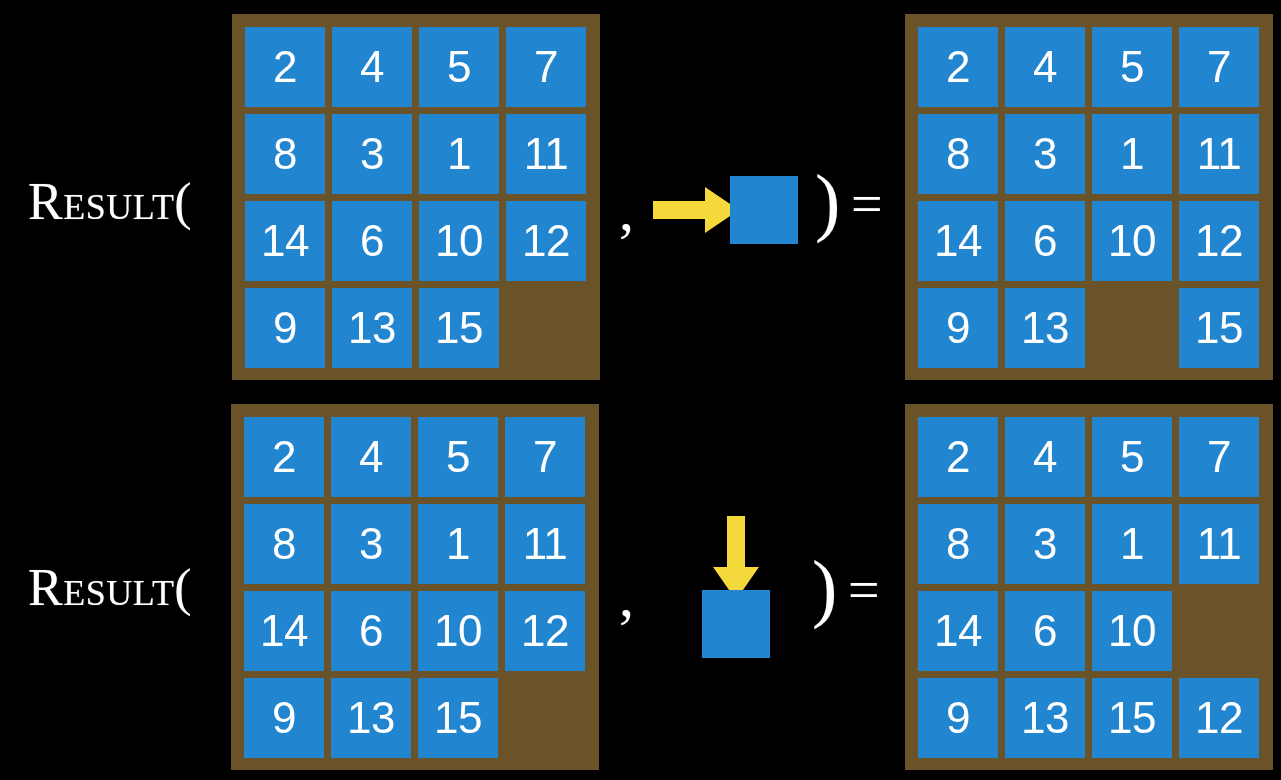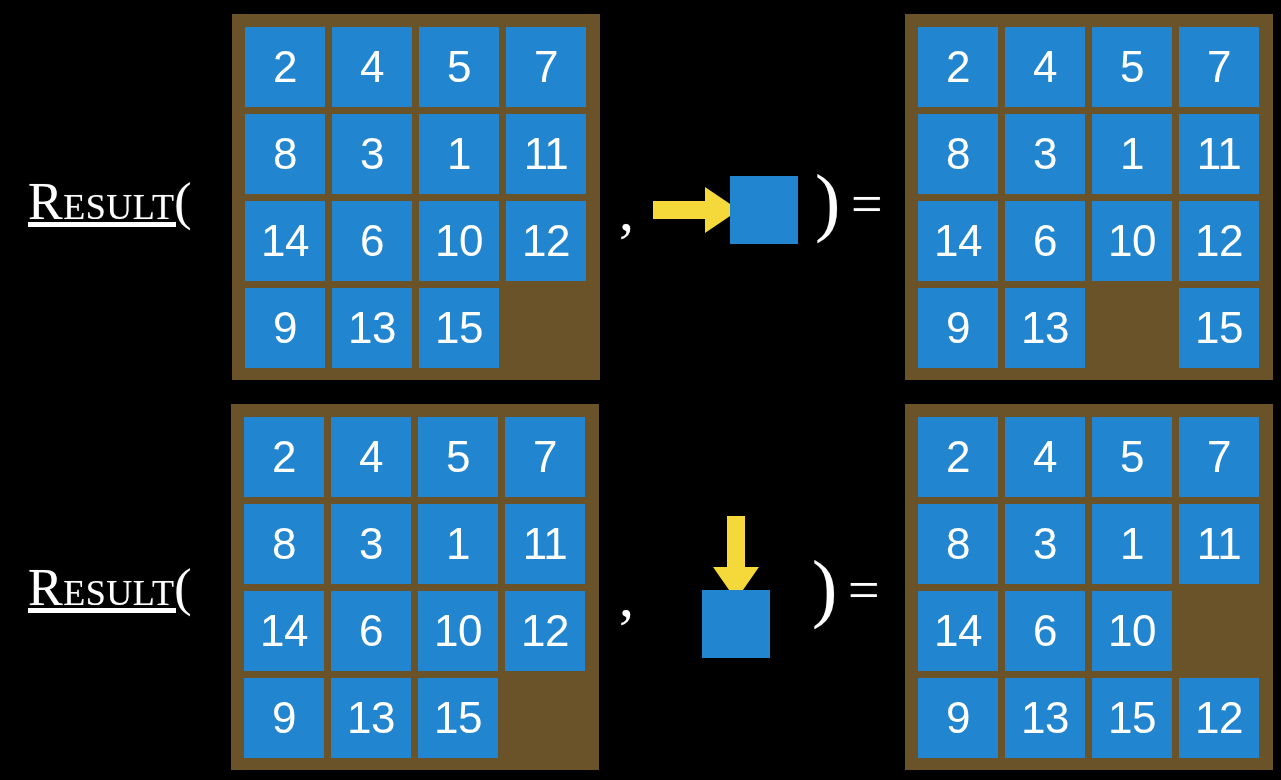--- a/index.html
+++ b/index.html
@@ -21,21 +21,20 @@
   .result-label {
     position: absolute;
     color: #ffffff;
     font-family: "Liberation Serif", serif;
     font-variant: small-caps;
     font-size: 52px;
     line-height: 1;
     letter-spacing: 0.5px;
     white-space: nowrap;
     text-shadow: 0 0 1px rgba(255,255,255,0.45);
-    text-decoration: underline;
   }
 
   
   .punct {
     position: absolute;
     color: #ffffff;
     font-family: "Liberation Serif", serif;
     line-height: 1;
     white-space: nowrap;
     text-shadow: 0 0 1px rgba(255,255,255,0.35);

